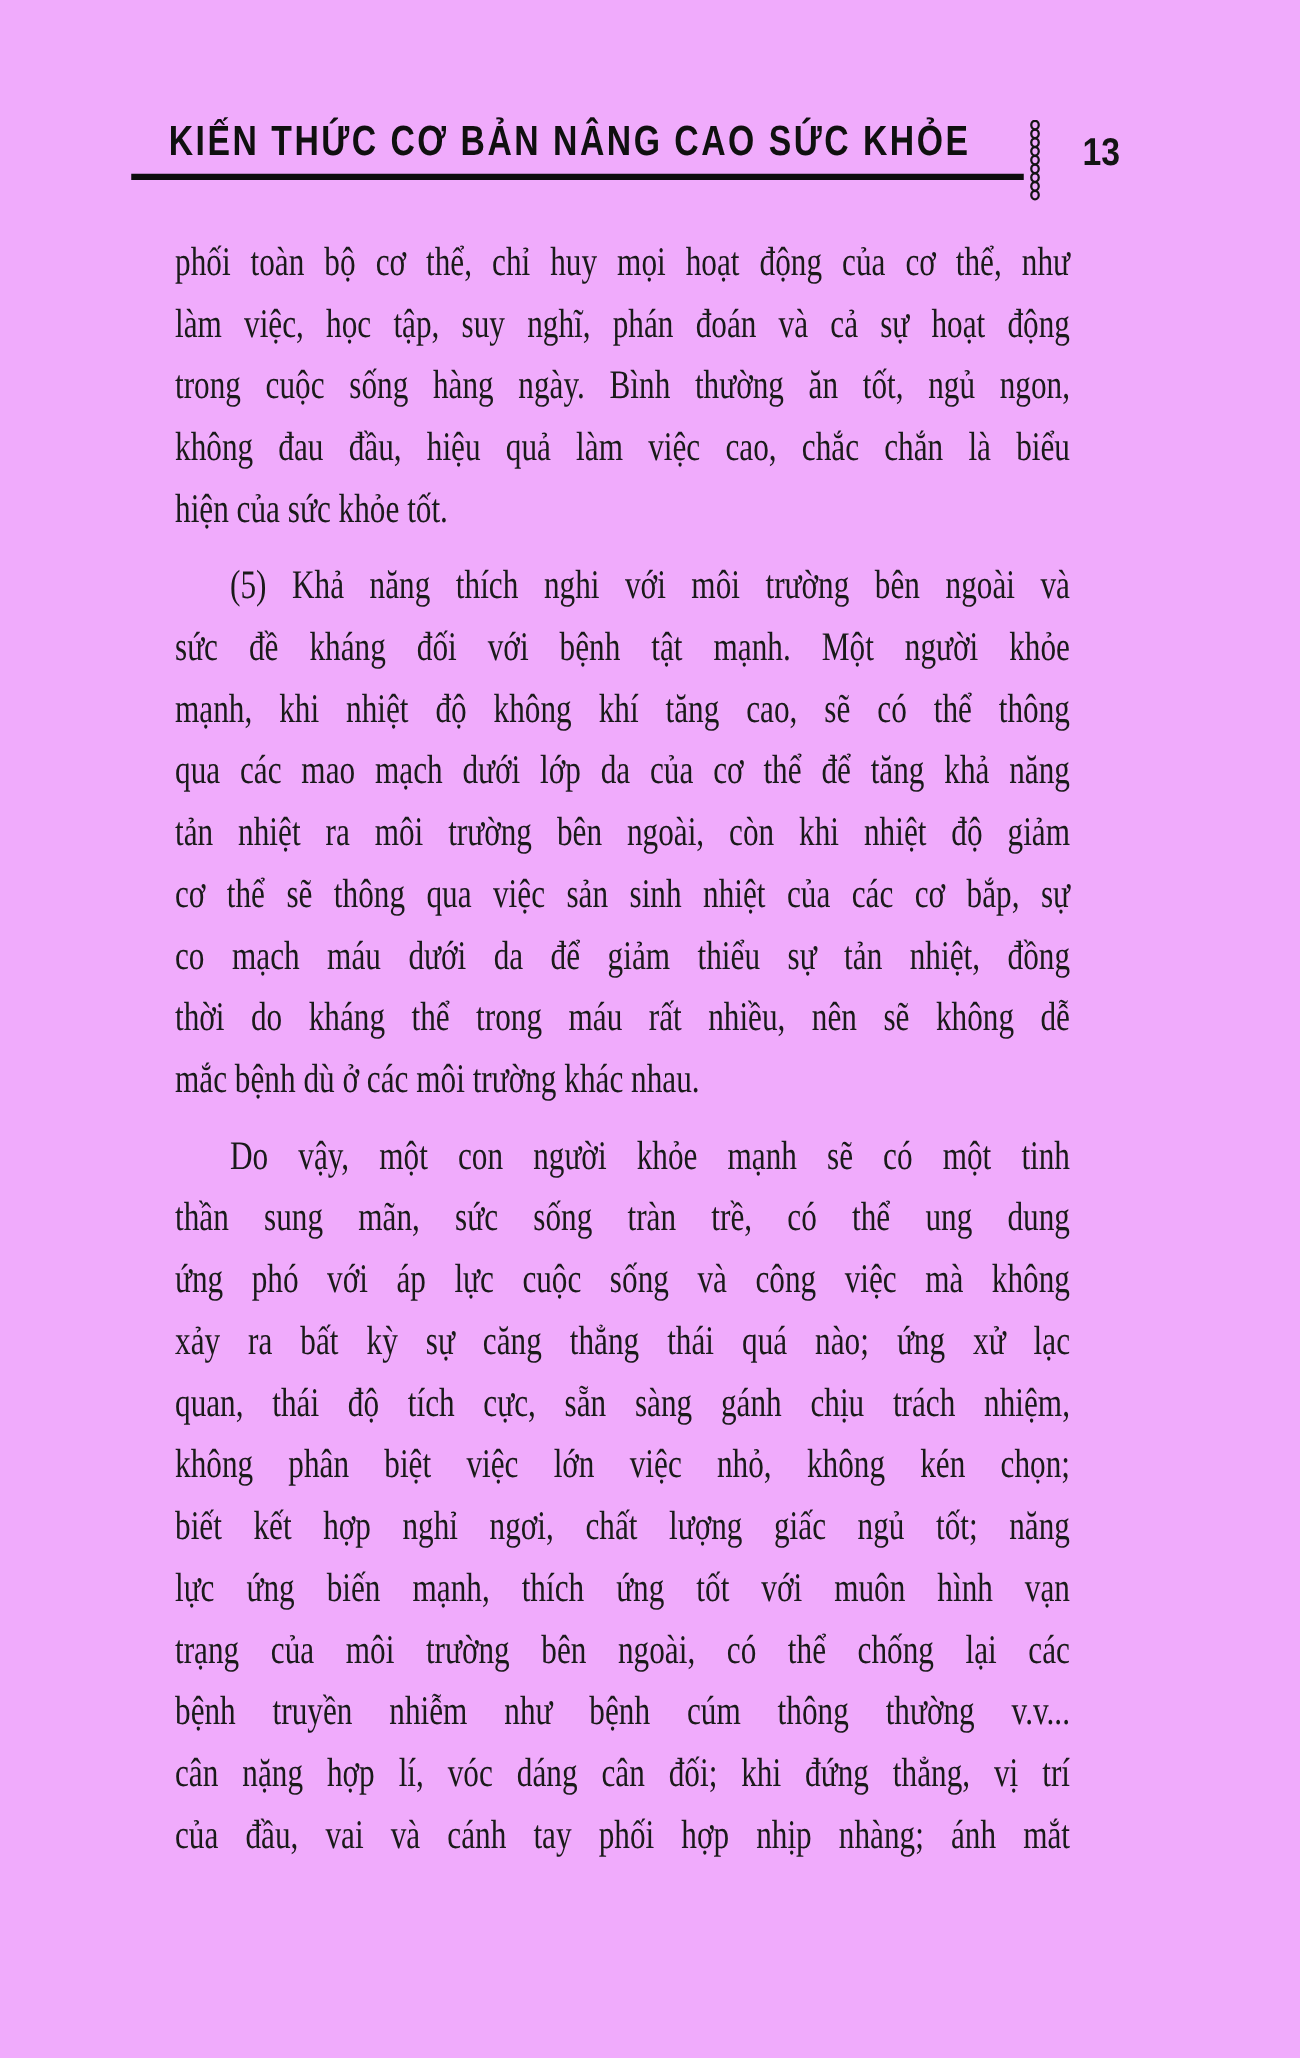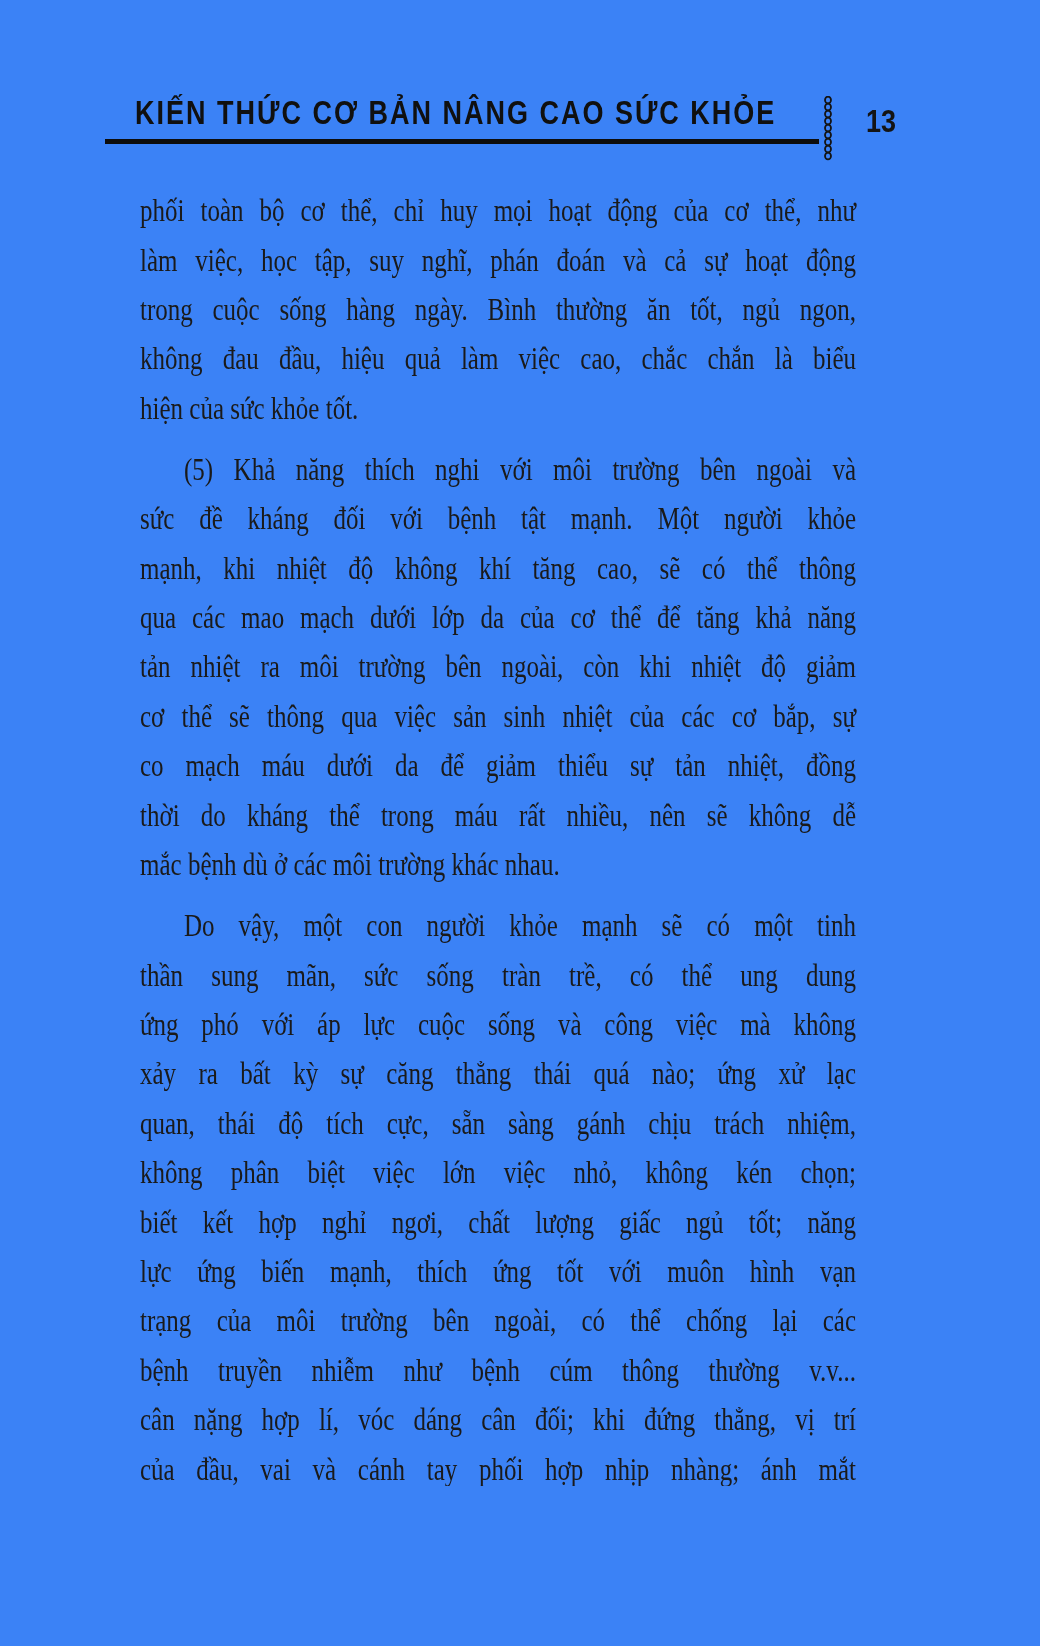--- a/index.html
+++ b/index.html
@@ -1,20 +1,20 @@
 <!DOCTYPE html>
 <html><head>
 <meta charset="utf-8">
 <style>
   html, body { margin: 0; padding: 0; background: #e8e8e8; }
   .page {
     position: relative;
     width: 1040px;
     height: 1646px;
-    background: #3b82f6;
+    background: #f0abfc;
     font-family: "Liberation Serif", serif;
     color: #1a1a1a;
     overflow: hidden;
   }
 
   
   .header-title {
     position: absolute;
     left: 135px;
     top: 94px;

